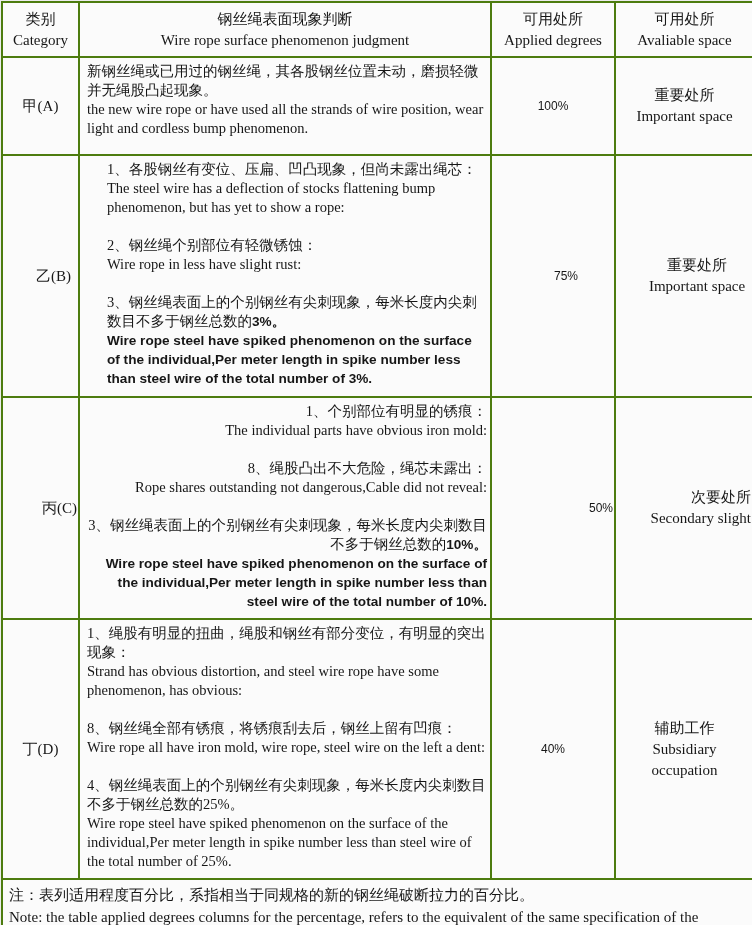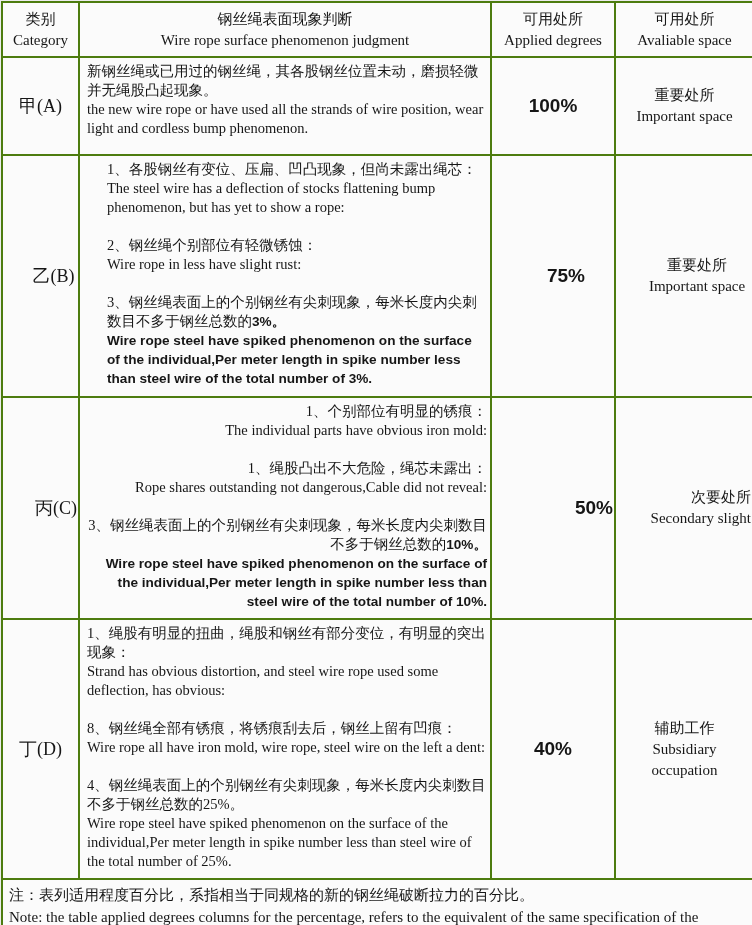--- a/index.html
+++ b/index.html
@@ -23,21 +23,21 @@
     font-size: 15px;
     text-align: center;
     vertical-align: middle;
     line-height: 21px;
     padding: 2px 2px;
   }
   .cat-cell {
     width: 77px;
     text-align: center;
     vertical-align: middle;
-    font-size: 18px;
+    font-size: 15px;
   }
   .judgment-cell {
     width: 412px;
     vertical-align: top;
     text-align: left;
     font-size: 14.5px;
     line-height: 19px;
     padding: 4px 3px 2px 7px;
   }
   .para { margin: 0 0 19px 0; white-space: pre-wrap; }
@@ -46,22 +46,22 @@
   .seg.sans {
     font-family: "Liberation Sans", sans-serif;
     font-weight: 600;
     font-size: 13.6px;
   }
   .degree-cell {
     width: 124px;
     text-align: center;
     vertical-align: middle;
     font-family: "Liberation Sans", sans-serif;
-    font-weight: bold;
-    font-size: 19px;
+    font-weight: normal;
+    font-size: 12px;
   }
   .space-cell {
     width: 139px;
     text-align: center;
     vertical-align: middle;
     font-size: 15px;
     line-height: 21px;
     padding: 2px;
   }
   .row-0 td { height: 90px; }
@@ -129,33 +129,33 @@
         <td class="degree-cell">75%</td>
         <td class="space-cell">
           <div>重要处所</div>
           <div>Important space</div>
         </td>
       </tr>
       <tr class="body-row row-2">
         <td class="cat-cell">丙(C)</td>
         <td class="judgment-cell">
           <div class="para"><span class="seg">1、个别部位有明显的锈痕：</span><br><span class="seg">The individual parts have obvious iron mold:</span></div>
-          <div class="para"><span class="seg">1、绳股凸出不大危险，绳芯未露出：</span><br><span class="seg">Rope shares outstanding not dangerous,Cable did not reveal:</span></div>
+          <div class="para"><span class="seg">8、绳股凸出不大危险，绳芯未露出：</span><br><span class="seg">Rope shares outstanding not dangerous,Cable did not reveal:</span></div>
           <div class="para"><span class="seg">3、钢丝绳表面上的个别钢丝有尖刺现象，每米长度内尖刺数目不多于钢丝总数的</span><span class="seg sans">10%。</span><br><span class="seg sans">Wire rope steel have spiked phenomenon on the surface of the individual,Per meter length in spike number less than steel wire of the total number of 10%.</span></div>
         </td>
         <td class="degree-cell">50%</td>
         <td class="space-cell">
           <div>次要处所</div>
           <div>Secondary slight</div>
         </td>
       </tr>
       <tr class="body-row row-3">
         <td class="cat-cell">丁(D)</td>
         <td class="judgment-cell">
-          <div class="para"><span class="seg">1、绳股有明显的扭曲，绳股和钢丝有部分变位，有明显的突出现象：</span><br><span class="seg">Strand has obvious distortion, and steel wire rope used some deflection, has obvious:</span></div>
+          <div class="para"><span class="seg">1、绳股有明显的扭曲，绳股和钢丝有部分变位，有明显的突出现象：</span><br><span class="seg">Strand has obvious distortion, and steel wire rope have some phenomenon, has obvious:</span></div>
           <div class="para"><span class="seg">8、钢丝绳全部有锈痕，将锈痕刮去后，钢丝上留有凹痕：</span><span class="seg">  Wire rope all have iron mold, wire rope, steel wire on the left a dent:</span></div>
           <div class="para"><span class="seg">4、钢丝绳表面上的个别钢丝有尖刺现象，每米长度内尖刺数目不多于钢丝总数的25%。</span><br><span class="seg">Wire rope steel have spiked phenomenon on the surface of the individual,Per meter length in spike number less than steel wire of the total number of 25%.</span></div>
         </td>
         <td class="degree-cell">40%</td>
         <td class="space-cell">
           <div>辅助工作</div>
           <div>Subsidiary occupation</div>
         </td>
       </tr>
     </tbody>

